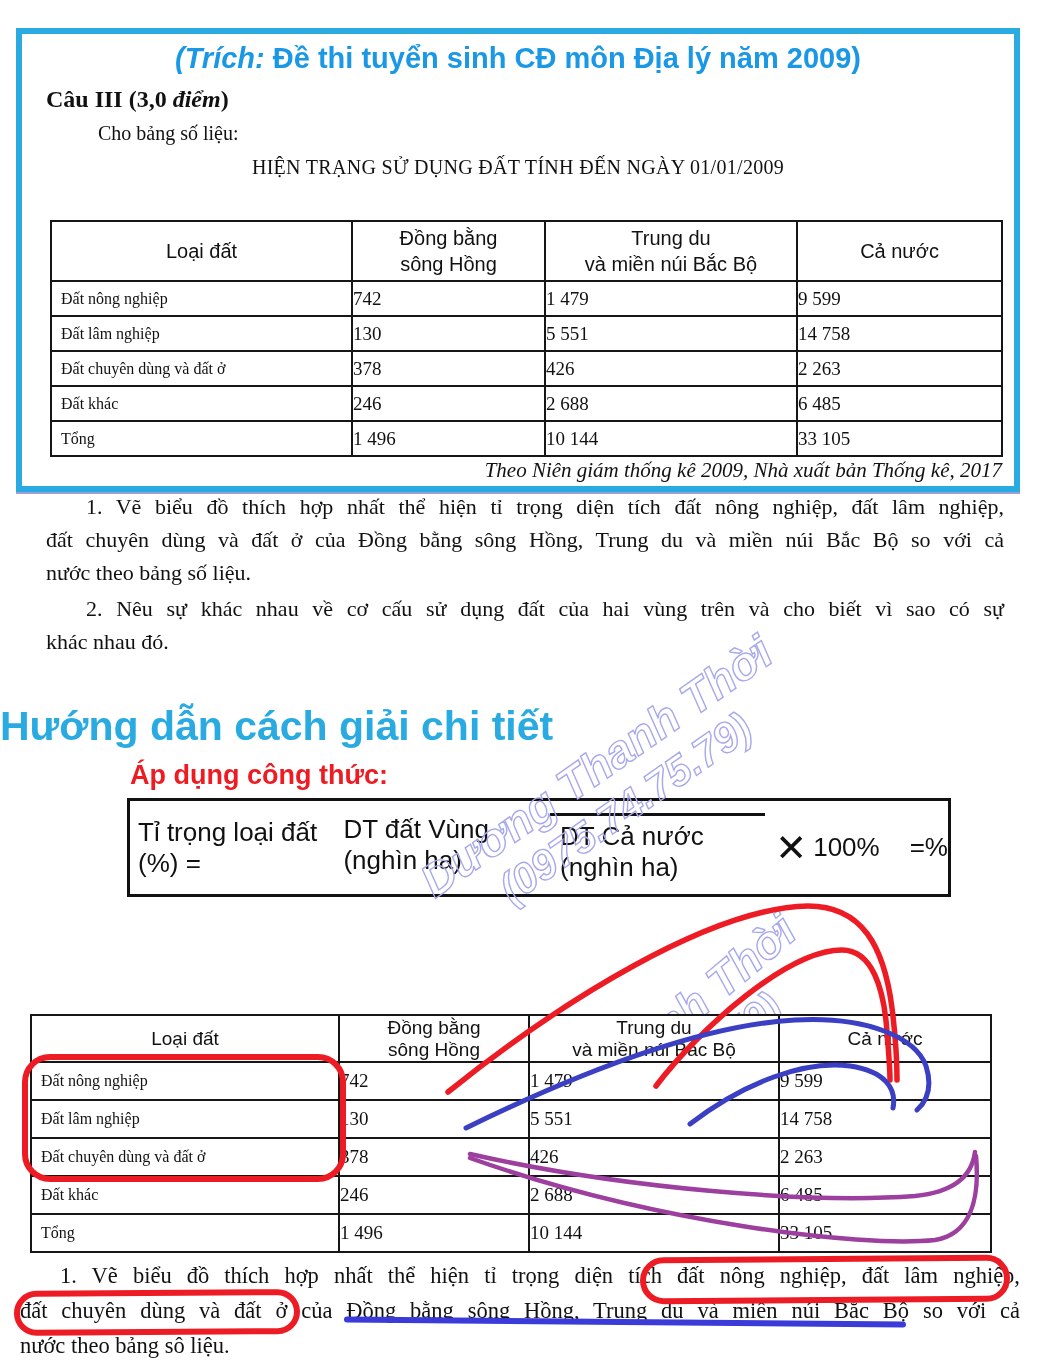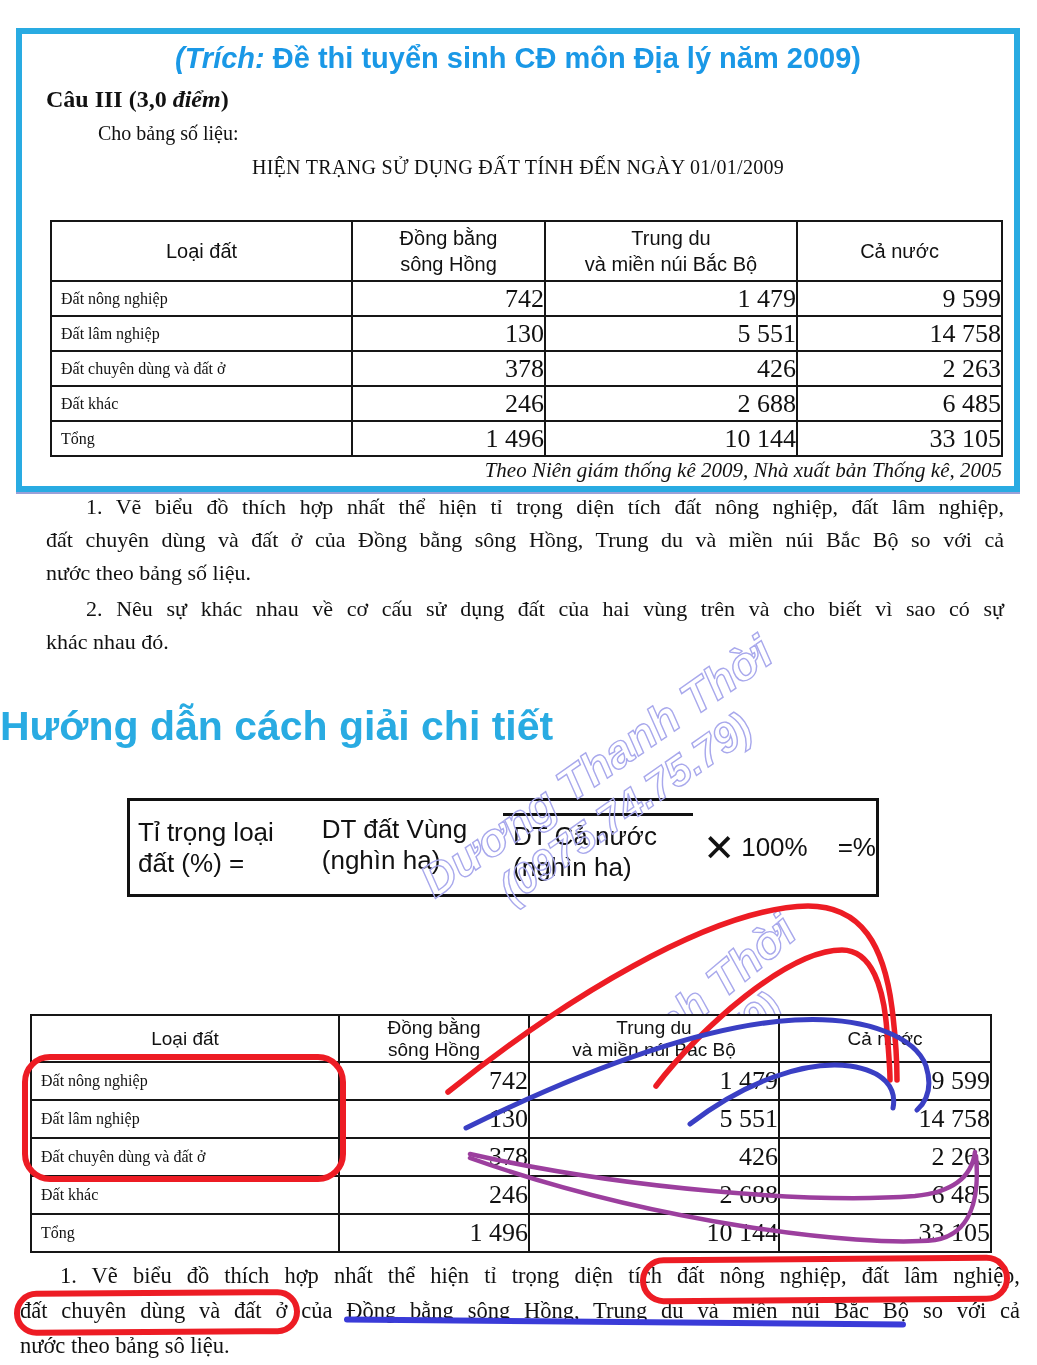--- a/index.html
+++ b/index.html
@@ -29,34 +29,34 @@
   .pline{text-align:justify;text-align-last:justify;}
   .pline.first{text-indent:40px;}
   .pline.last{text-align:left;text-align-last:left;}
 
   
   table{border-collapse:collapse;table-layout:fixed;background:#fff;}
   td,th{border:2px solid #161616;overflow:hidden;}
   th{font-family:"Liberation Sans","DejaVu Sans",sans-serif;font-weight:normal;
      text-align:center;vertical-align:middle;}
   td.lab{font-size:16px;text-align:left;padding-left:9px;vertical-align:middle;}
-  td.num{font-size:26px;text-align:right;vertical-align:middle;padding-left:19px;}
+  td.num{font-size:19px;text-align:left;vertical-align:middle;}
   .t1{left:28px;top:186px;width:951px;}
   .t1 th{font-size:20px;line-height:26px;height:60px;}
   .t1 td{height:35px;}
   .t2{left:30px;top:1014px;width:960px;}
   .t2 th{font-size:19px;line-height:22px;height:47px;}
   .t2 td{height:38px;}
 
   
   .sol-heading{left:0;top:703px;width:100%;text-align:left;font-size:41px;font-weight:bold;
                color:var(--c-azure);font-family:"Liberation Sans","DejaVu Sans",sans-serif;}
   .formula-label{left:130px;top:760px;font-size:27px;font-weight:bold;color:var(--c-accent-red);
                  font-family:"Liberation Sans","DejaVu Sans",sans-serif;}
-  .formula-box{left:127px;top:798px;width:752px;height:99px;border:3px solid #111;background:transparent;
+  .formula-box{left:127px;top:798px;width:824px;height:99px;border:3px solid #111;background:transparent;
                display:flex;align-items:center;padding-left:8px;
                font-family:"Liberation Sans","DejaVu Sans",sans-serif;font-size:26px;color:#111;}
   .frac{display:flex;flex-direction:row;align-items:center;margin-left:10px;}
   .frac .num{padding:0 10px 5px;}
   .frac .den{border-top:3px solid #111;padding:5px 10px 0;}
   .times{font-size:38px;font-weight:normal;margin:0 6px 0 10px;line-height:1;}
   .eqpct{margin-left:30px;}
 
   
   .wm{pointer-events:none;text-align:center;font-family:"Liberation Sans","DejaVu Sans",sans-serif;
@@ -132,34 +132,35 @@
       </tr>
       <tr>
         <td class="lab">Tổng</td>
         <td class="num">1 496</td>
         <td class="num">10 144</td>
         <td class="num">33 105</td>
       </tr>
     </tbody>
       </table>
 
-    <div class="abs source">Theo Niên giám thống kê 2009, Nhà xuất bản Thống kê, 2005</div>
+    <div class="abs source">Theo Niên giám thống kê 2009, Nhà xuất bản Thống kê, 2017</div>
 
     <div class="abs para" style="top:456px">
       <div class="pline first">1. Vẽ biểu đồ thích hợp nhất thể hiện tỉ trọng diện tích đất nông nghiệp, đất lâm nghiệp,</div>
       <div class="pline">đất chuyên dùng và đất ở của Đồng bằng sông Hồng, Trung du và miền núi Bắc Bộ so với cả</div>
       <div class="pline last">nước theo bảng số liệu.</div>
     </div>
     <div class="abs para" style="top:558px">
       <div class="pline first">2. Nêu sự khác nhau về cơ cấu sử dụng đất của hai vùng trên và cho biết vì sao có sự</div>
       <div class="pline last">khác nhau đó.</div>
     </div>
   </div>
 
   <div class="abs sol-heading">Hướng dẫn cách giải chi tiết</div>
+  <div class="abs formula-label">Áp dụng công thức:</div>
 
   <div class="abs formula-box">
     <span>Tỉ trọng loại đất (%) =</span>
     <span class="frac">
       <span class="num">DT đất Vùng (nghìn ha)</span>
       <span class="den">DT Cả nước (nghìn ha)</span>
     </span>
     <span class="times">✕</span>
     <span>100%</span>
     <span class="eqpct">=%</span>

